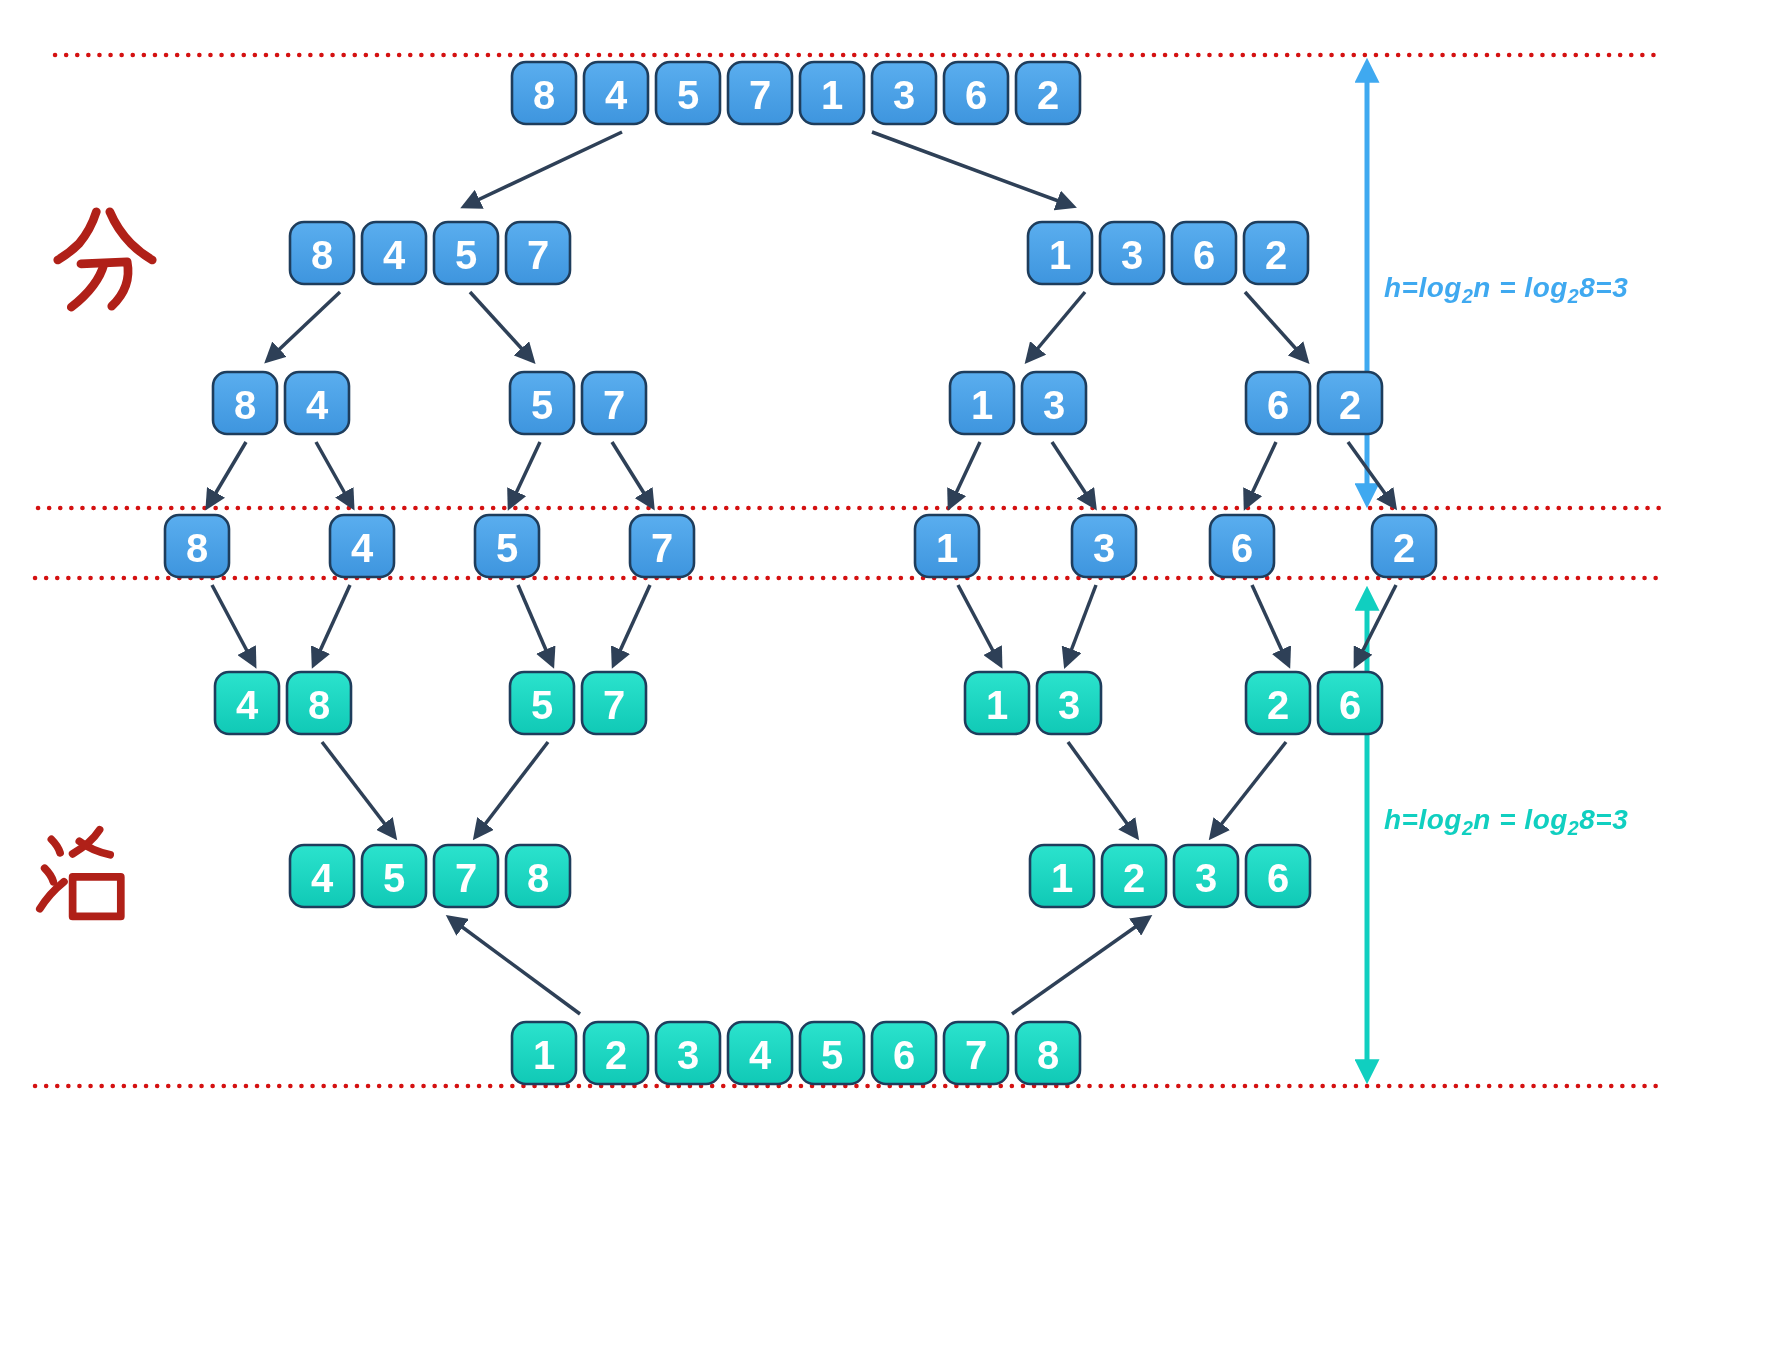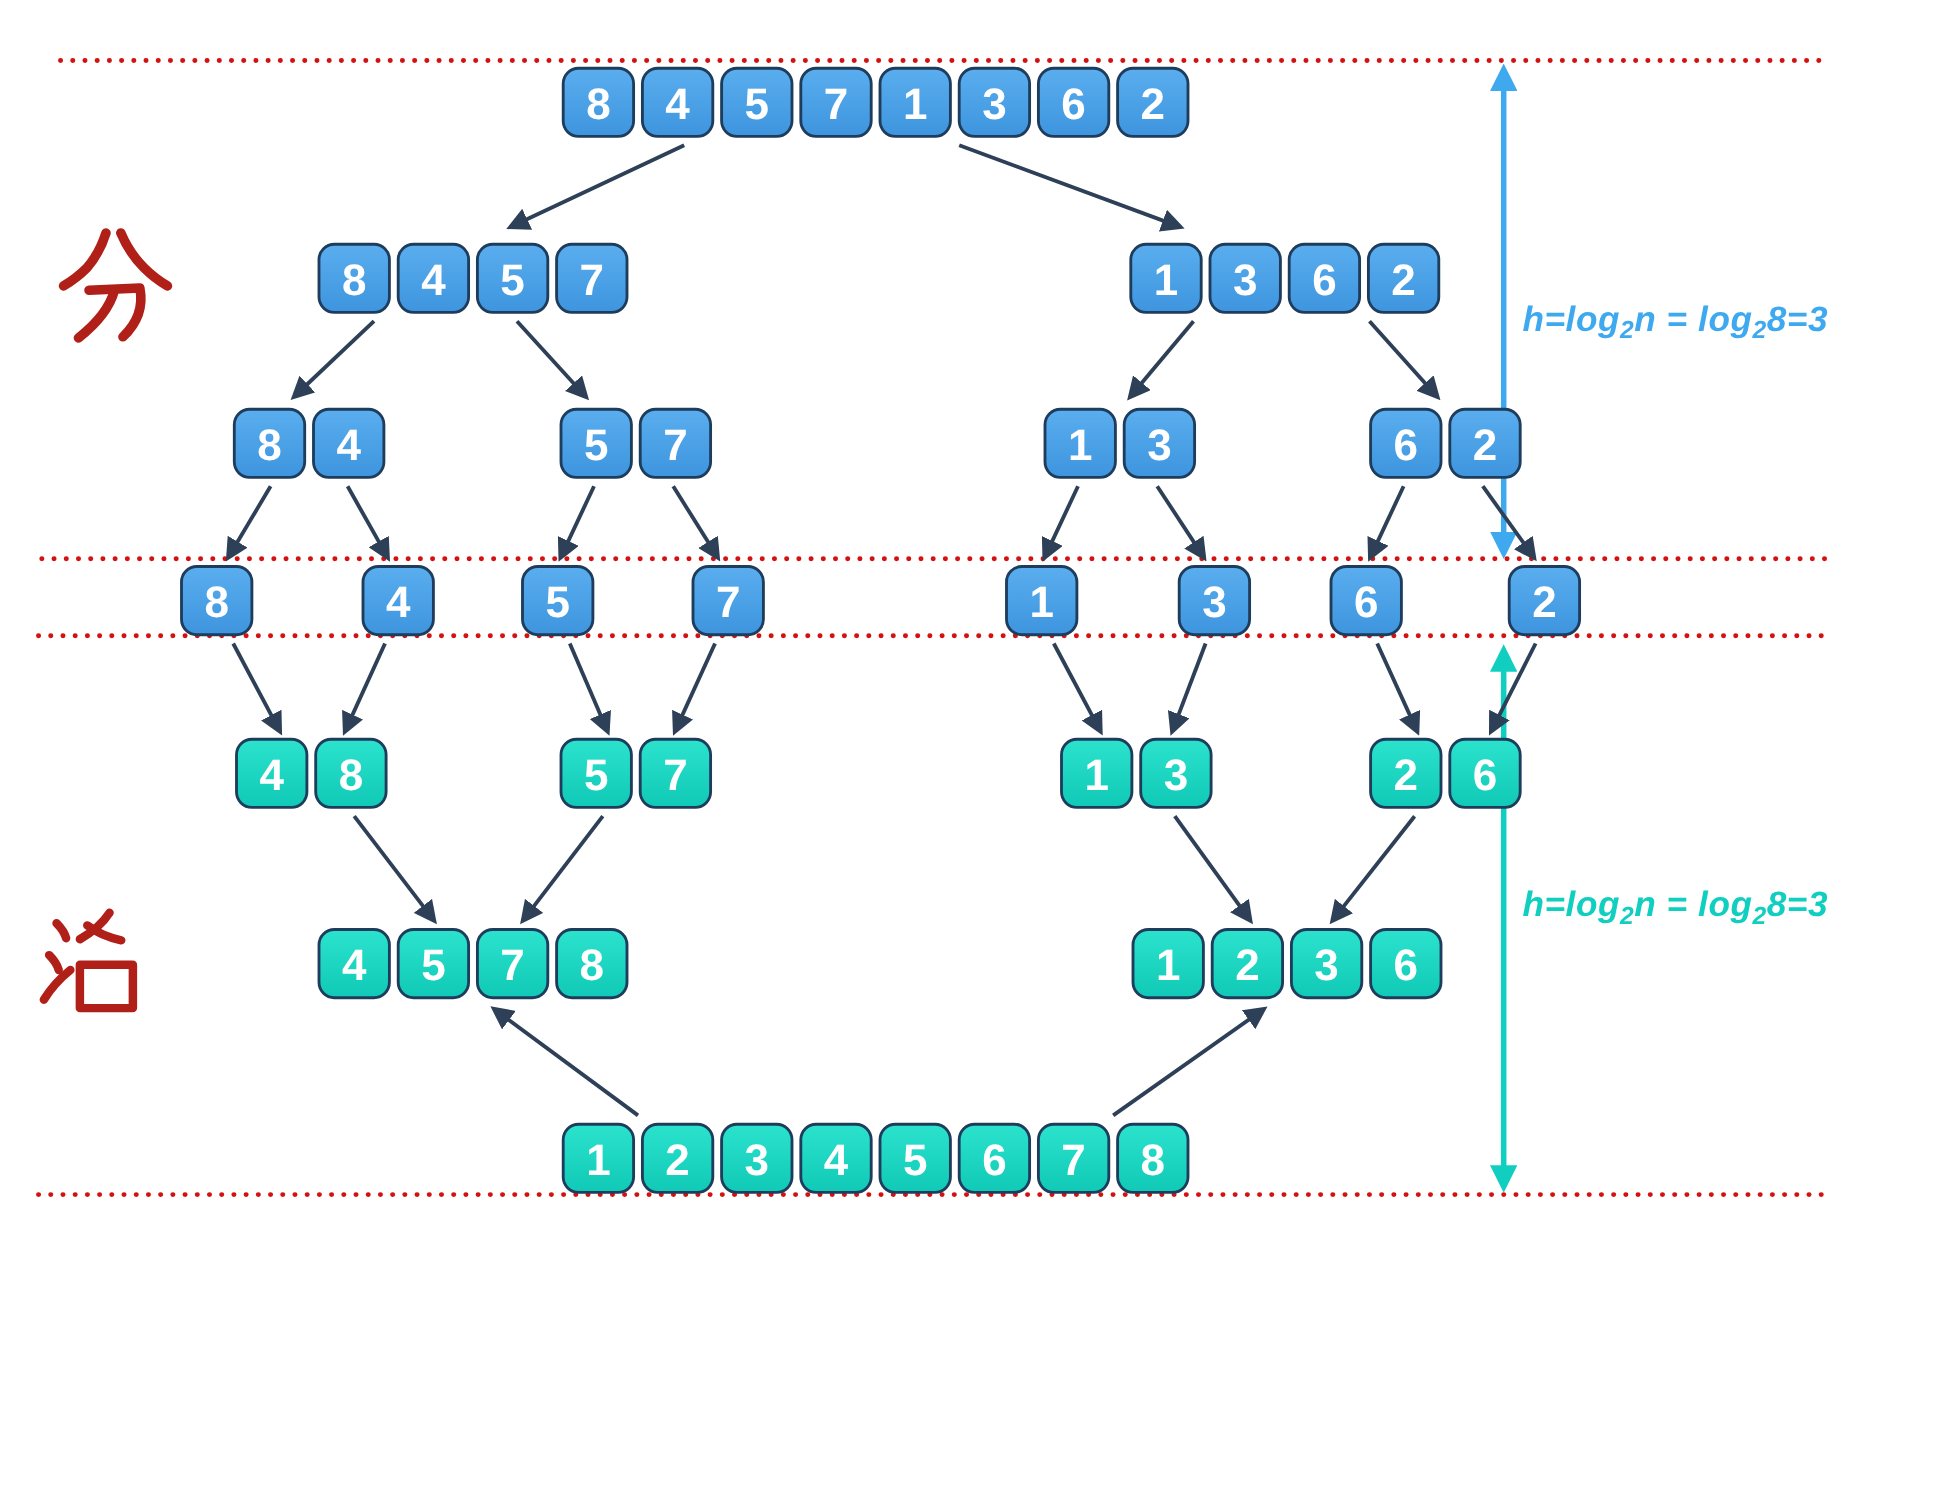--- a/index.html
+++ b/index.html
@@ -9,21 +9,21 @@
     background:#ffffff;
     overflow:hidden;
     font-family:"Liberation Sans", sans-serif;
   }
   #diagram-svg{position:absolute;left:0;top:0;}
   .formula{
     position:absolute;
     font-family:"Liberation Sans", sans-serif;
     font-weight:bold;
     font-style:italic;
-    font-size:32px;
+    font-size:28px;
     white-space:nowrap;
     letter-spacing:0.5px;
   }
   .formula .sub{
     font-size:0.70em;
     vertical-align:-0.30em;
   }
   .cjk-glyph{position:absolute;}
   .cjk-glyph svg{overflow:visible;display:block;}
 </style>

